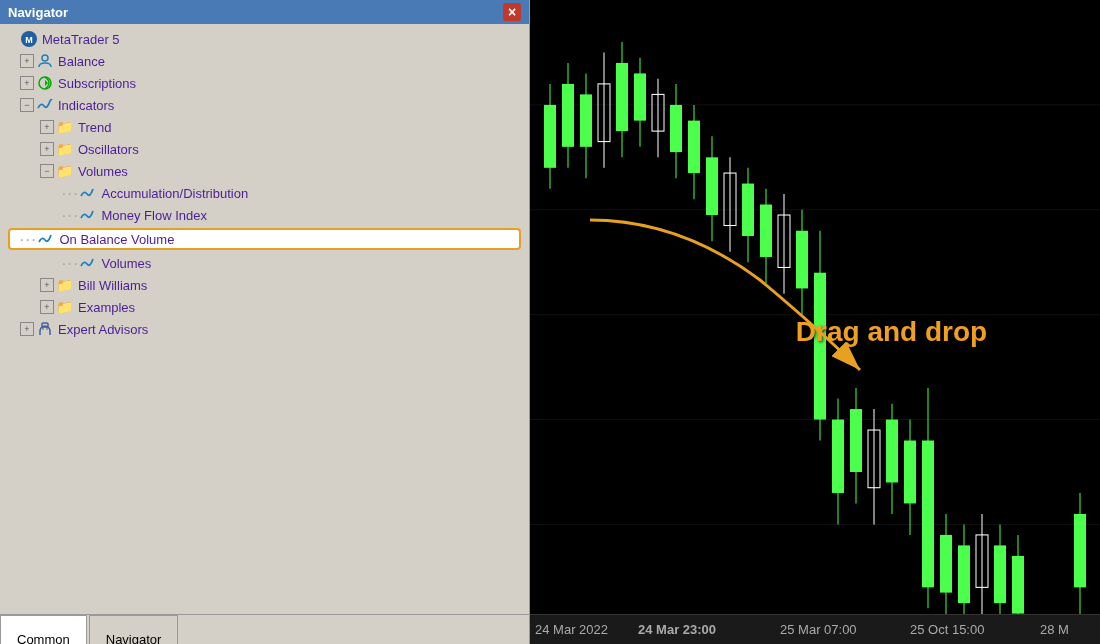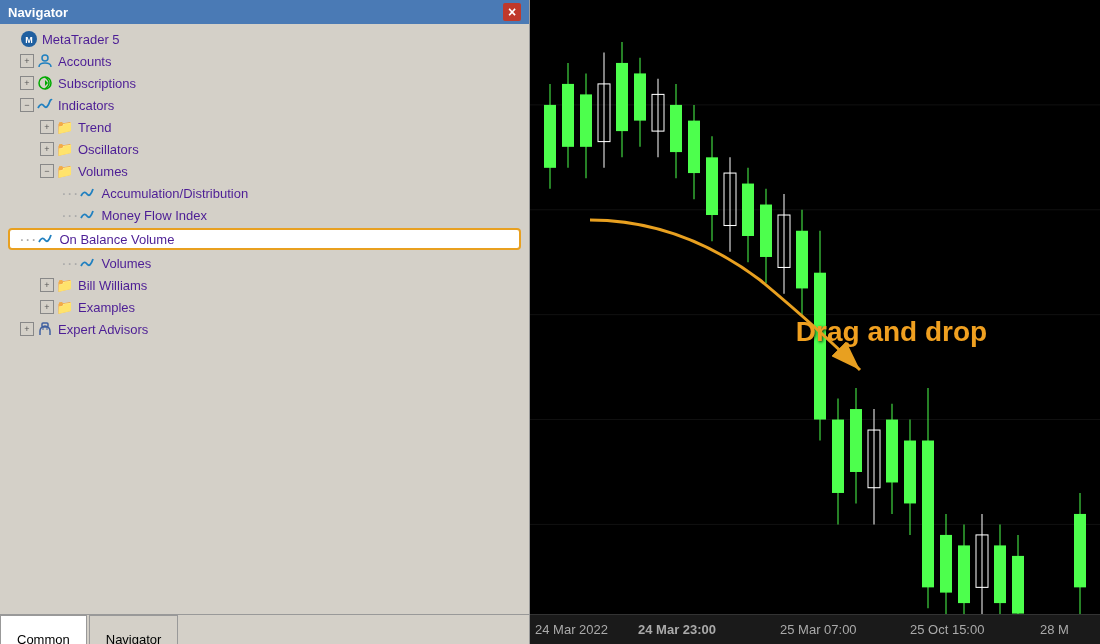--- a/index.html
+++ b/index.html
@@ -270,21 +270,21 @@
     </div>
 
     <div class="tree-item indent-1">
       <span class="expand-icon">+</span>
       <span class="tree-icon account-icon">
         <svg width="16" height="16" viewBox="0 0 16 16">
           <circle cx="8" cy="5" r="3" fill="none" stroke="#2080c0" stroke-width="1.5"></circle>
           <path d="M2 14 Q2 10 8 10 Q14 10 14 14" fill="none" stroke="#2080c0" stroke-width="1.5"></path>
         </svg>
       </span>
-      <span class="tree-label">Accounts</span>
+      <span class="tree-label">Balance</span>
     </div>
 
     <div class="tree-item indent-1">
       <span class="expand-icon">+</span>
       <span class="tree-icon sub-icon">
         <svg width="16" height="16" viewBox="0 0 16 16">
           <circle cx="8" cy="8" r="6" fill="none" stroke="#00aa00" stroke-width="1.5"></circle>
           <path d="M8 2 Q12 5 12 8 Q12 11 8 14" fill="none" stroke="#00aa00" stroke-width="1.5"></path>
           <path d="M8 5 L11 8 L8 11" fill="#00aa00"></path>
         </svg>

